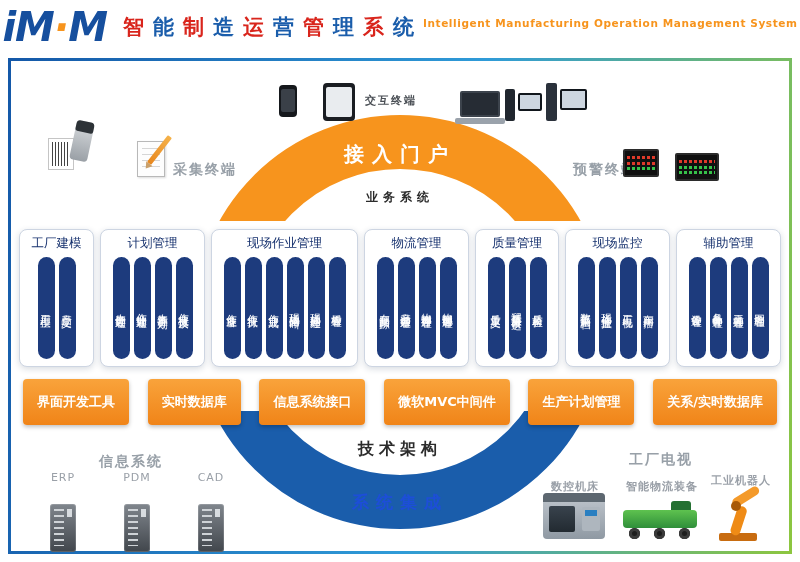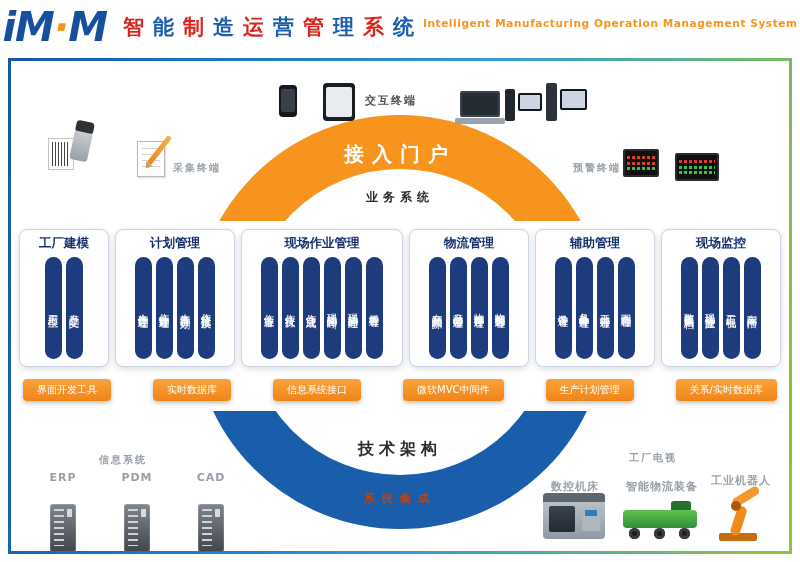--- a/index.html
+++ b/index.html
@@ -16,40 +16,40 @@
 
   
   .main{position:absolute;left:8px;top:58px;right:8px;bottom:8px;background:#fff;
         border:3px solid;border-image:linear-gradient(100deg,#1458a8,#2f9bd8 55%,#8dc63f) 1}
   .ring{position:absolute;left:0;top:0;width:100%;height:100%;z-index:1}
   .mask{position:absolute;left:0;top:160px;width:100%;height:190px;background:#fff;z-index:2}
   .ring-label{position:absolute;left:0;width:100%;text-align:center;font-weight:bold;z-index:3}
   .lab-portal{top:80px;color:#fff;font-size:20px;letter-spacing:8px}
   .lab-business{top:128px;color:#2b2b2b;font-size:12px;letter-spacing:5px}
   .lab-tech{top:378px;color:#2b2b2b;font-size:16px;letter-spacing:5px}
-  .lab-integration{top:430px;color:#c2410c;font-size:11px;letter-spacing:7px}
+  .lab-integration{top:430px;color:#1d4ed8;font-size:17px;letter-spacing:7px}
 
   
   .modules{position:absolute;left:8px;right:8px;top:168px;display:flex;justify-content:space-between;gap:6px;z-index:3}
   .module-card{flex:1 1 auto;background:#fff;border:1px solid #cdd5e2;border-radius:8px;
                box-shadow:0 2px 6px rgba(40,60,90,.18);padding:5px 4px 7px;
                display:flex;flex-direction:column;align-items:center}
-  .module-title{font-size:12.5px;font-weight:bold;color:#16316e;white-space:nowrap;margin-bottom:5px}
+  .module-title{font-size:12.5px;font-weight:normal;color:#16316e;white-space:nowrap;margin-bottom:5px}
   .pill-row{display:flex;gap:4px}
   .pill{writing-mode:vertical-rl;text-orientation:upright;background:#1d3b7d;color:#fff;
         font-size:10.5px;width:17px;height:102px;border-radius:9px;display:flex;
         align-items:center;justify-content:center;letter-spacing:1px;cursor:pointer}
 
   
   .mw-row{position:absolute;left:12px;right:12px;top:318px;display:flex;justify-content:space-between;z-index:3}
-  .mw-btn{background:linear-gradient(180deg,#f9a33b,#f08418);color:#fff;font-size:10px;font-weight:normal;
-          padding:4px 14px;border-radius:4px;box-shadow:0 2px 4px rgba(0,0,0,.25);white-space:nowrap;cursor:pointer}
-
-  
-  .gray-label{position:absolute;color:#98a0a8;font-weight:bold;font-size:10px;letter-spacing:2px;z-index:3}
+  .mw-btn{background:linear-gradient(180deg,#f9a33b,#f08418);color:#fff;font-size:13px;font-weight:bold;
+          padding:14px 14px;border-radius:4px;box-shadow:0 2px 4px rgba(0,0,0,.25);white-space:nowrap;cursor:pointer}
+
+  
+  .gray-label{position:absolute;color:#98a0a8;font-weight:bold;font-size:14px;letter-spacing:2px;z-index:3}
   .dark-label{position:absolute;color:#4a4f55;font-weight:bold;font-size:11px;letter-spacing:2px;z-index:3}
 
   
   .icon{position:absolute;z-index:3}
   .scan-card{left:38px;top:78px;width:24px;height:30px;border:3px solid #fff;outline:1px solid #c5c5c5;
              background:repeating-linear-gradient(90deg,#444 0 1px,#fff 1px 3px)}
   .scanner{left:62px;top:60px;width:18px;height:40px;background:linear-gradient(180deg,#d9dcdf,#9aa0a6);
            border-radius:4px;transform:rotate(12deg)}
   .scanner::before{content:"";position:absolute;left:0;top:0;width:18px;height:11px;background:#2d3237;border-radius:4px 4px 2px 2px}
   .paper{left:126px;top:80px;width:28px;height:36px;background:#fdfdfd;border:1px solid #b8b8b8;box-shadow:1px 1px 2px rgba(0,0,0,.15)}
@@ -71,21 +71,21 @@
   .desktops .mon-b{position:absolute;left:55px;top:8px;width:27px;height:21px;background:#cdd6e0;border:2px solid #11161c;border-radius:2px}
   .led{background:#101010;border:2px solid #2b2b2b;border-radius:2px;display:flex;flex-direction:column;justify-content:space-evenly;padding:2px}
   .led1{left:612px;top:88px;width:36px;height:28px}
   .led2{left:664px;top:92px;width:44px;height:28px}
   .led .row{height:3px}
   .led .red{background:repeating-linear-gradient(90deg,#e03a2a 0 3px,transparent 3px 5px)}
   .led .green{background:repeating-linear-gradient(90deg,#37c24a 0 3px,transparent 3px 5px)}
 
   
   .system{position:absolute;width:60px;text-align:center;z-index:3}
-  .sys-label{font-size:11px;color:#9aa0a8;font-weight:bold;letter-spacing:1px;margin-bottom:20px}
+  .sys-label{font-size:11px;color:#9aa0a8;font-weight:normal;letter-spacing:1px;margin-bottom:20px}
   .tower{width:26px;height:48px;margin:0 auto;border-radius:3px;background:linear-gradient(180deg,#80868d,#41464c);
          position:relative;box-shadow:inset 0 0 0 1px rgba(255,255,255,.15)}
   .tower::before{content:"";position:absolute;left:4px;top:5px;width:10px;bottom:6px;
                  background:repeating-linear-gradient(180deg,#cfd3d7 0 2px,transparent 2px 6px)}
   .tower::after{content:"";position:absolute;right:4px;top:5px;width:5px;height:8px;background:#d8dce0}
   .sys-erp{left:22px;top:410px}.sys-pdm{left:96px;top:410px}.sys-cad{left:170px;top:410px}
 
   
   .equip-label{position:absolute;color:#9aa0a8;font-weight:bold;font-size:11px;letter-spacing:1px;z-index:3}
   .cnc{left:532px;top:432px;width:62px;height:46px}
@@ -192,35 +192,43 @@
       <div class="module-card">
         <div class="module-title">物流管理</div>
         <div class="pill-row">
           <div class="pill">在制品跟踪</div>
           <div class="pill">产品谱系管理</div>
           <div class="pill">物料库存管理</div>
           <div class="pill">物料配送管理</div>
         </div>
       </div>
       <div class="module-card">
+        <div class="module-title">质量管理</div>
+        <div class="pill-row">
+          <div class="pill">质量定义</div>
+          <div class="pill">过程质量分析改进</div>
+          <div class="pill">质量检验</div>
+        </div>
+      </div>
+      <div class="module-card">
+        <div class="module-title">现场监控</div>
+        <div class="pill-row">
+          <div class="pill">数据采集归档</div>
+          <div class="pill">现场作业监控</div>
+          <div class="pill">工厂电视</div>
+          <div class="pill">车间广播</div>
+        </div>
+      </div>
+      <div class="module-card">
         <div class="module-title">辅助管理</div>
         <div class="pill-row">
           <div class="pill">设备管理</div>
           <div class="pill">备品备件管理</div>
           <div class="pill">工辅具管理</div>
           <div class="pill">图档管理</div>
-        </div>
-      </div>
-      <div class="module-card">
-        <div class="module-title">现场监控</div>
-        <div class="pill-row">
-          <div class="pill">数据采集归档</div>
-          <div class="pill">现场作业监控</div>
-          <div class="pill">工厂电视</div>
-          <div class="pill">车间广播</div>
         </div>
       </div>
     </div>
 
   <div class="mw-row">
       <div class="mw-btn">界面开发工具</div>
       <div class="mw-btn">实时数据库</div>
       <div class="mw-btn">信息系统接口</div>
       <div class="mw-btn">微软MVC中间件</div>
       <div class="mw-btn">生产计划管理</div>

